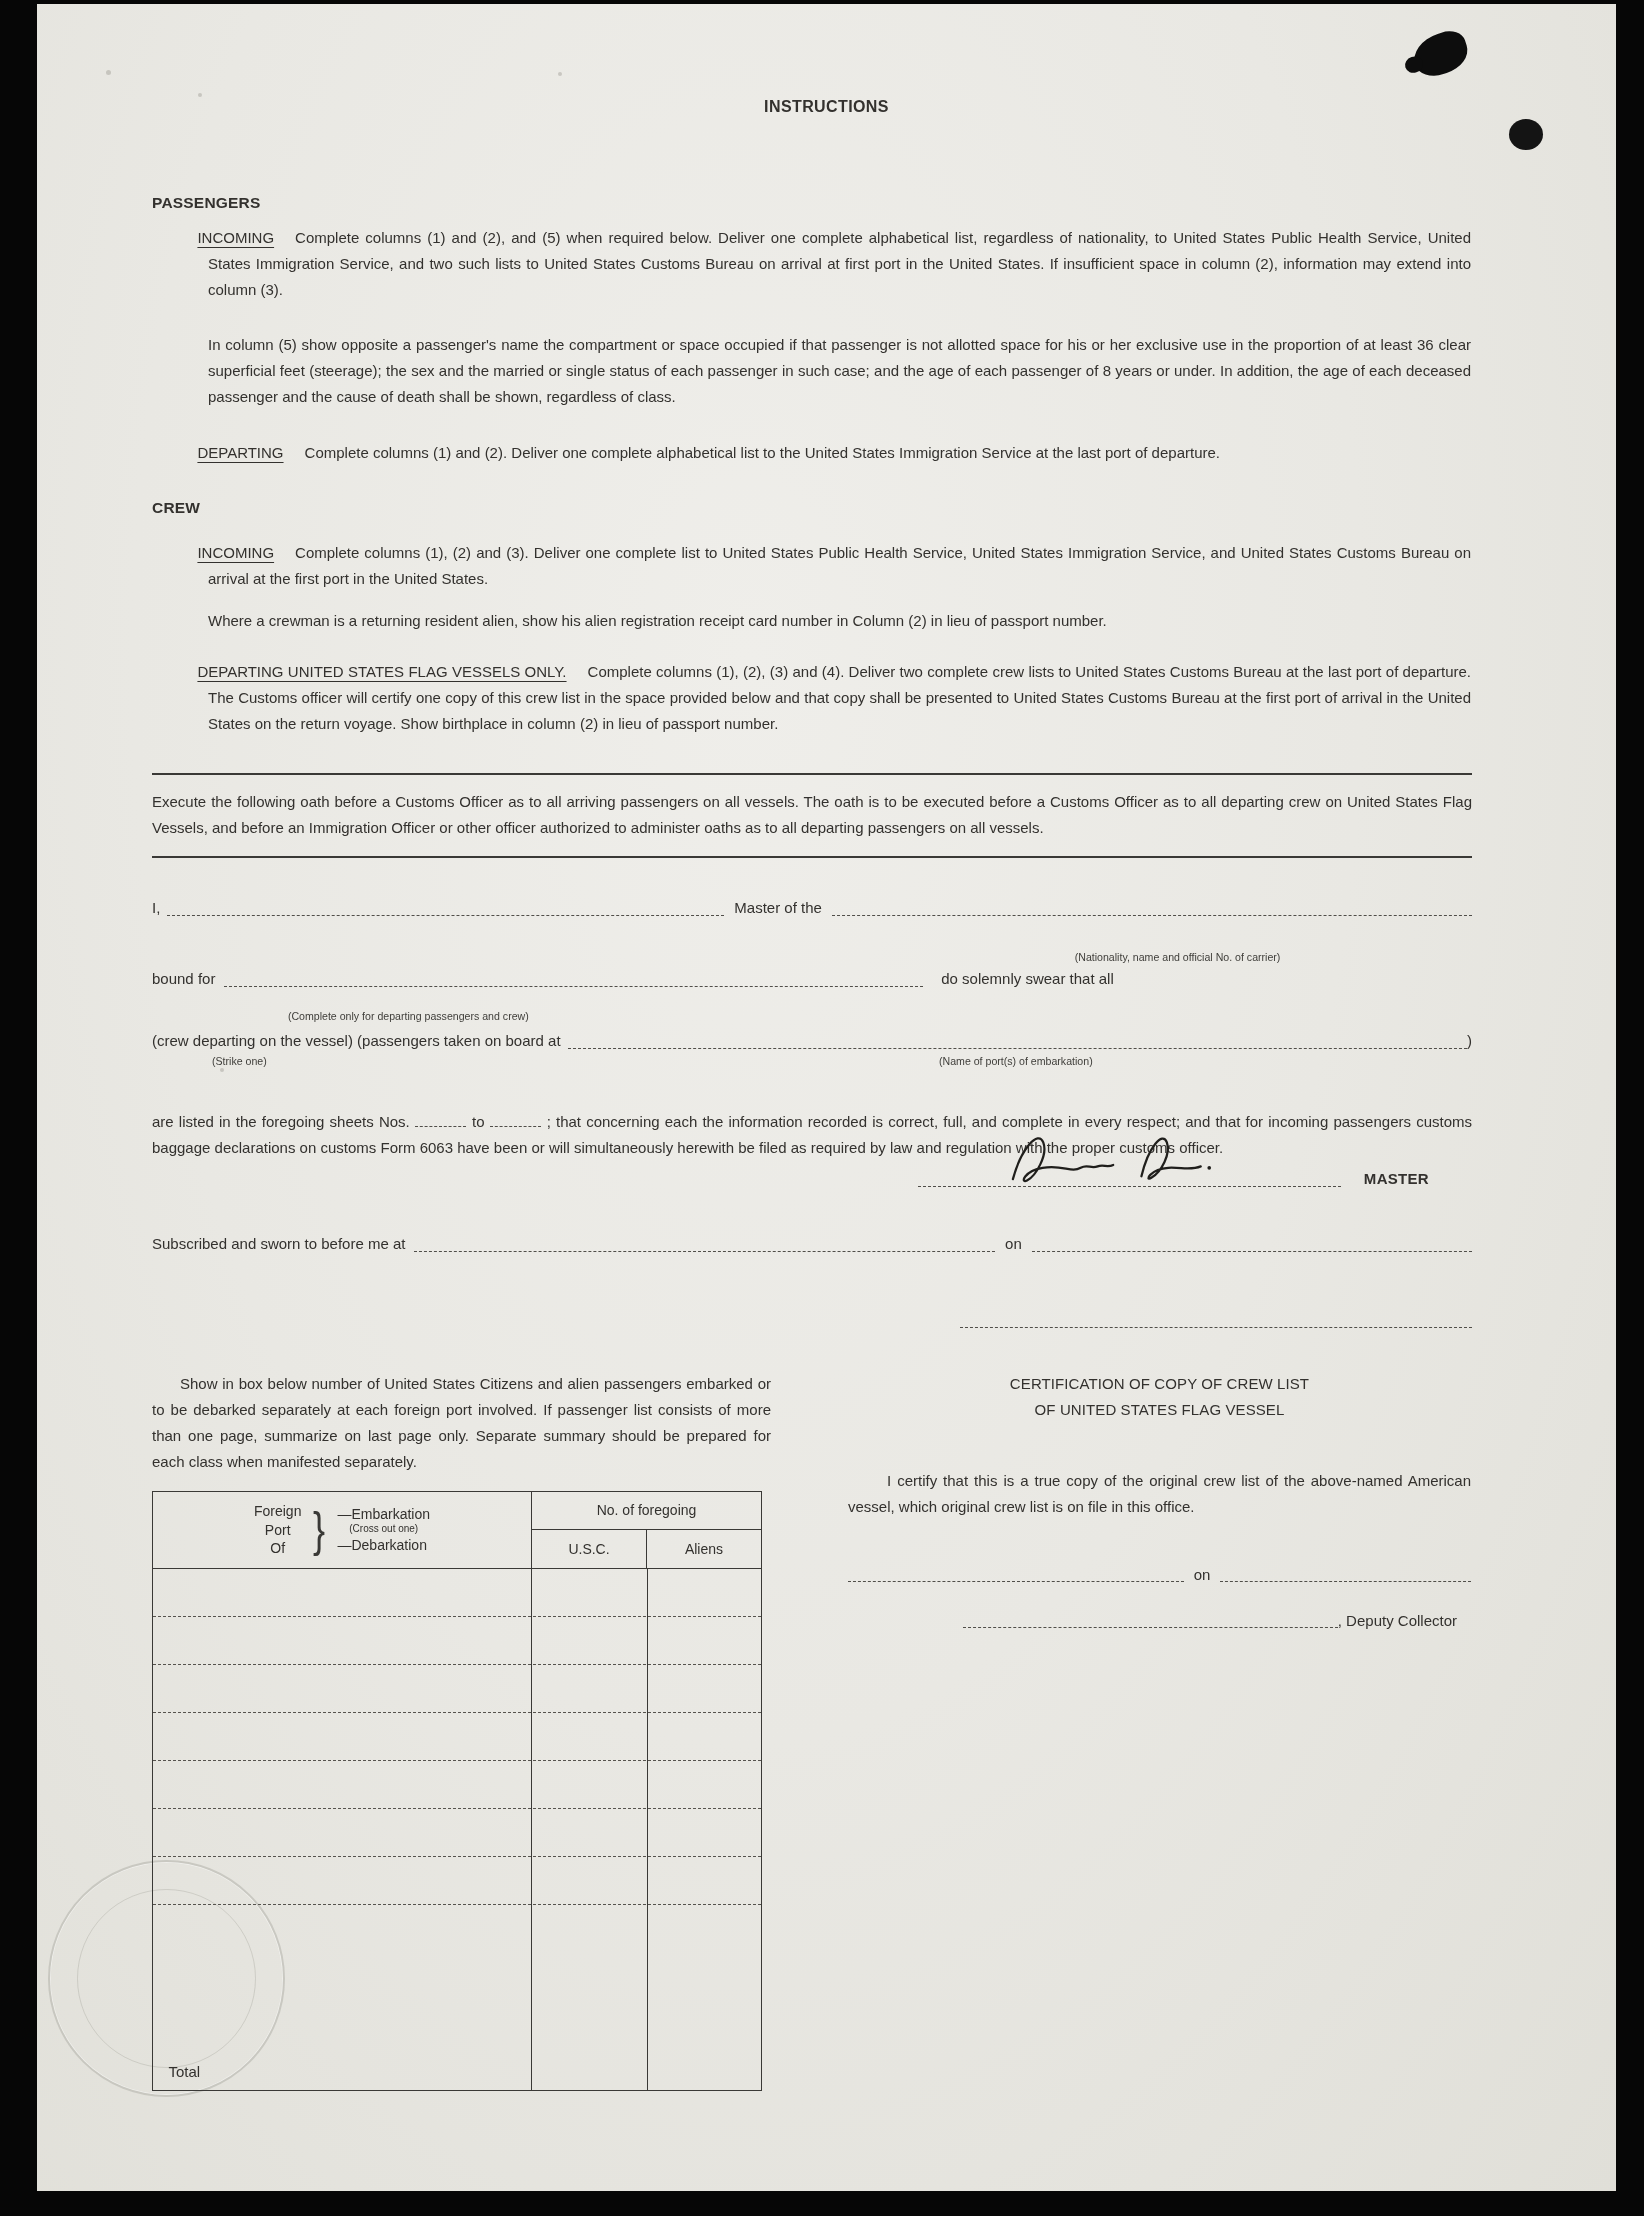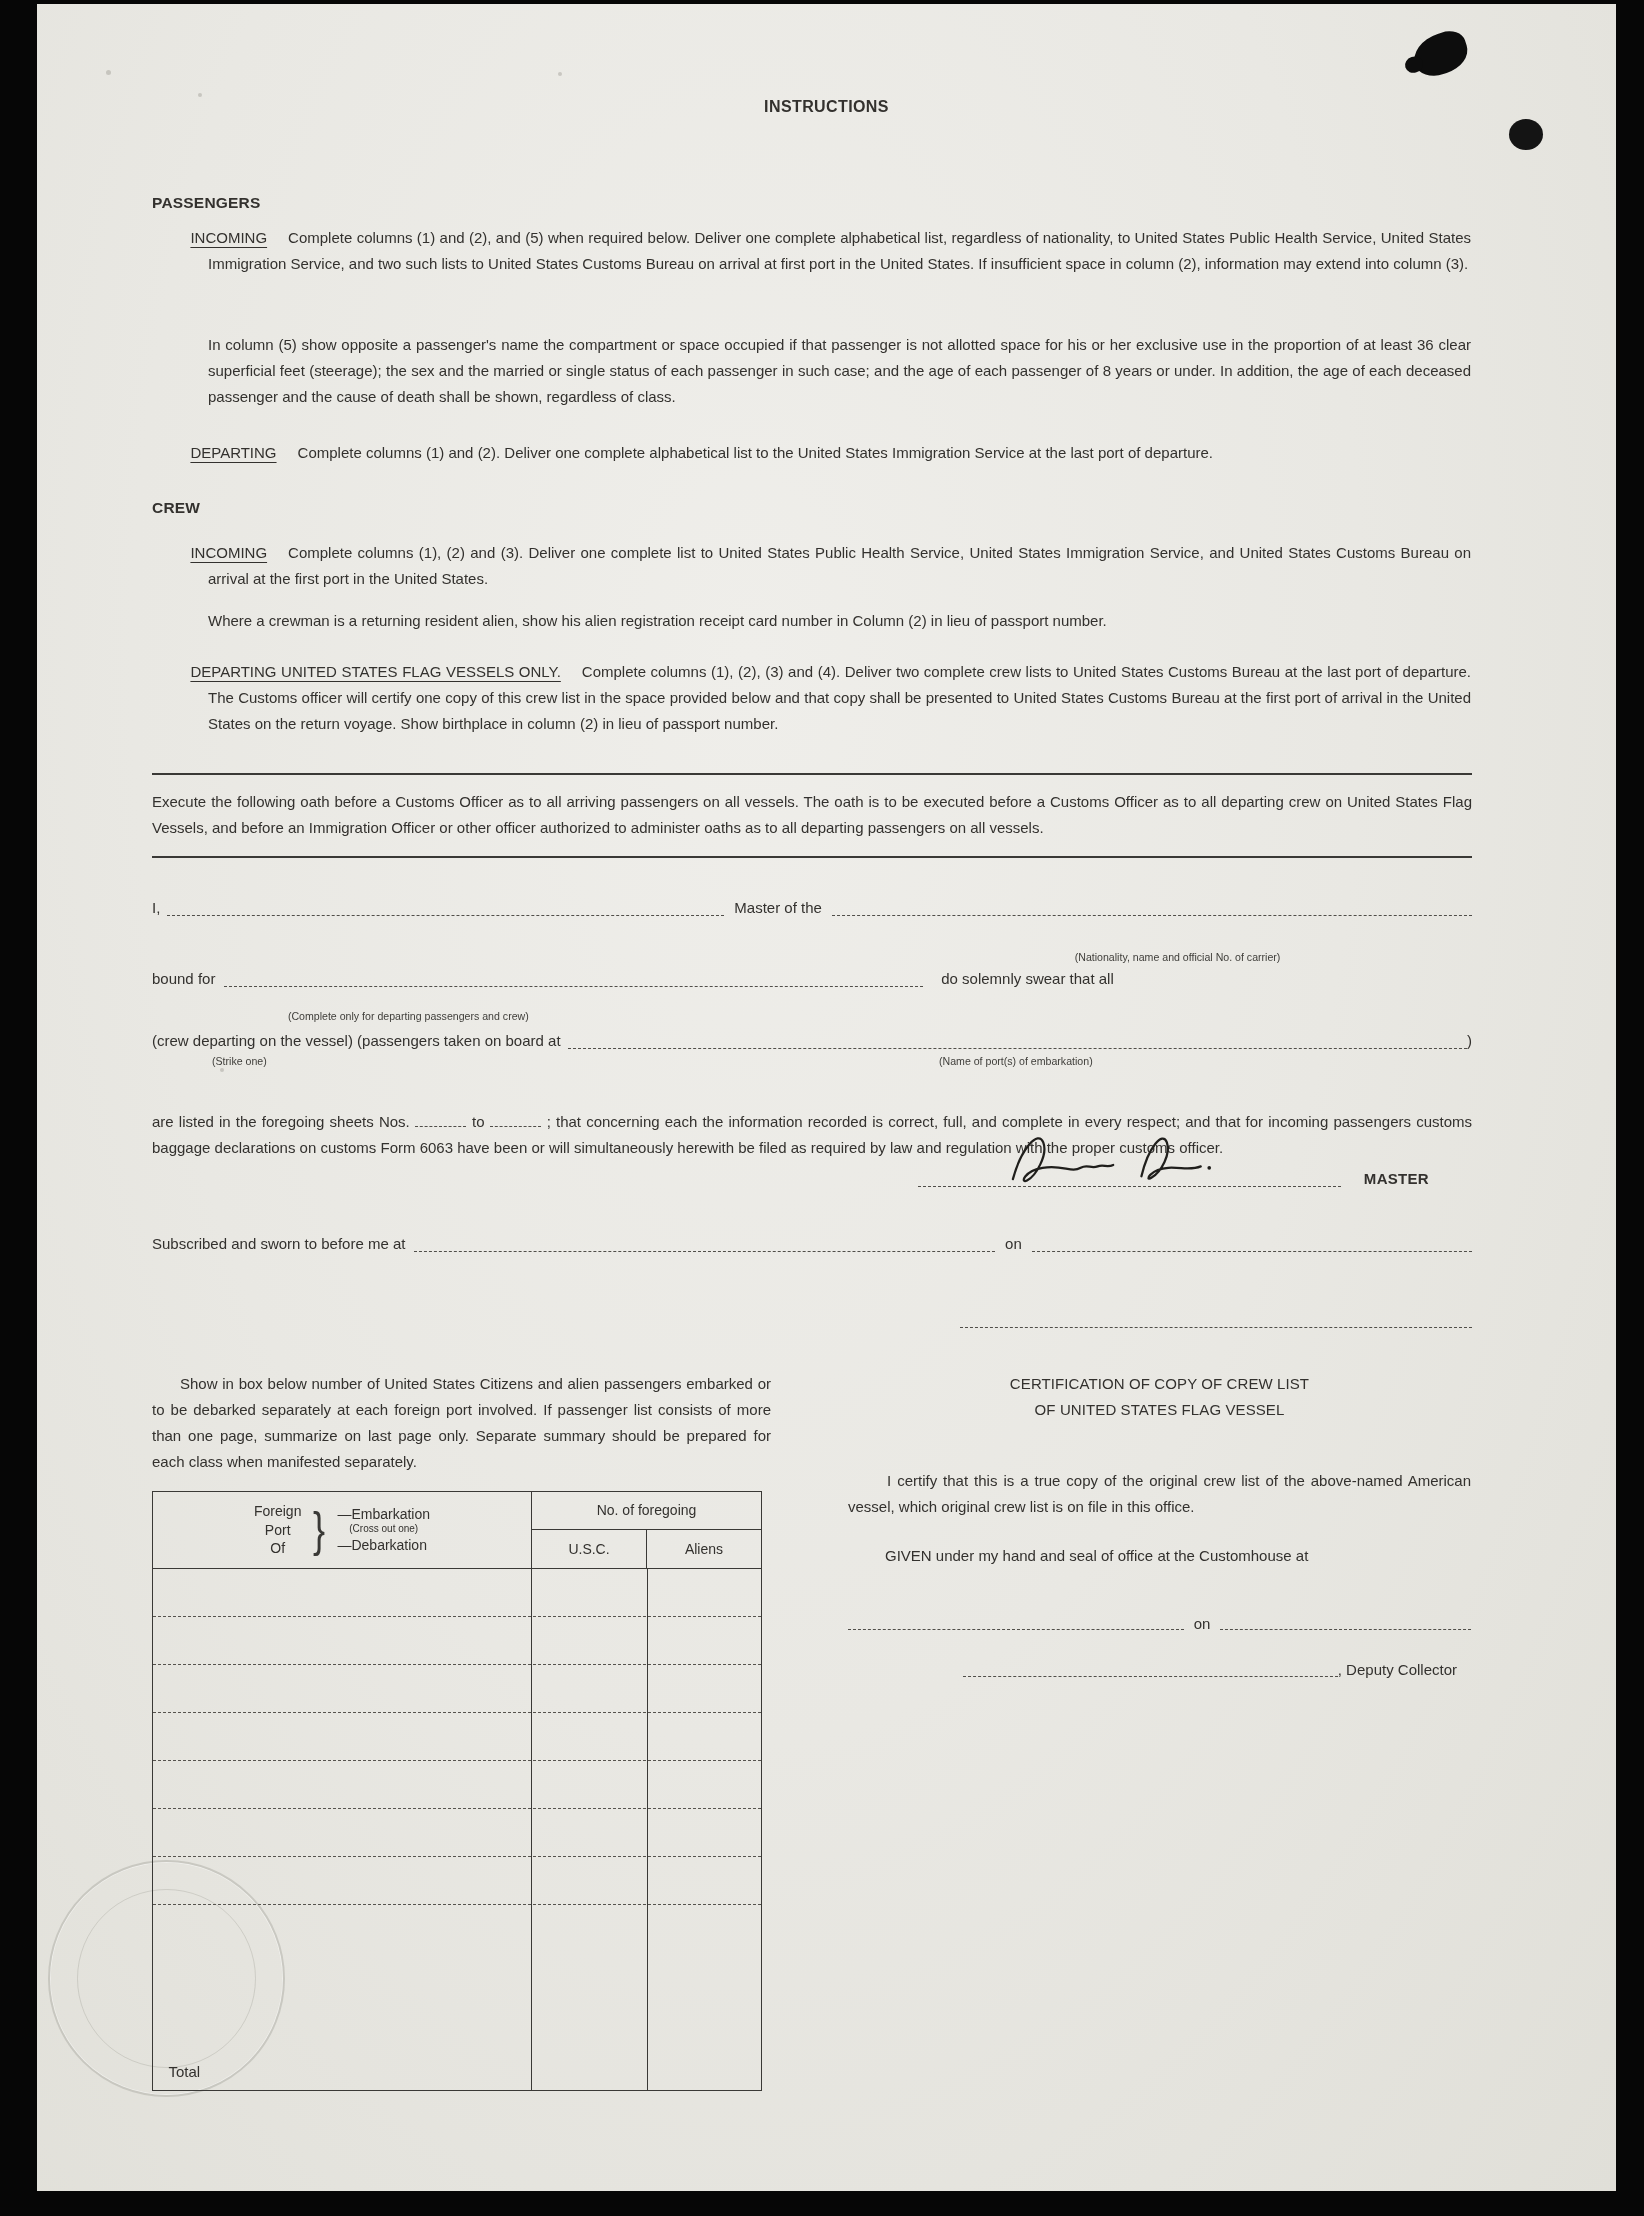--- a/index.html
+++ b/index.html
@@ -18,21 +18,21 @@
   }
   .sec-h{position:absolute;left:115px;font-weight:bold;font-size:15.5px;letter-spacing:0.2px;line-height:26px;}
   .para{
     position:absolute;left:171px;width:1263px;font-size:15px;line-height:26px;
     text-align:justify;text-indent:-17.6px;
   }
   .para.noindent{text-indent:0;}
   .fullpara{
     position:absolute;left:115px;width:1320px;font-size:15px;line-height:26px;text-align:justify;
   }
-  .ulabel{text-decoration:underline;text-underline-offset:3.5px;text-decoration-thickness:1.1px;margin-right:21px;}
+  .ulabel{text-decoration:underline;text-underline-offset:3.5px;text-decoration-thickness:1.1px;margin-right:21px;margin-left:7px;}
   .rule{position:absolute;left:115px;width:1320px;border-top:2.1px solid #3a3936;}
   .row{
     position:absolute;left:115px;width:1320px;height:28px;display:flex;align-items:flex-end;
     font-size:15px;line-height:28px;white-space:nowrap;
   }
   .rlabel{white-space:nowrap;}
   .blank{border-bottom:1.4px dashed #504e49;height:1.4px;margin-bottom:6.4px;}
   .blank-wrap{position:relative;display:flex;align-items:flex-end;}
   .note{position:absolute;font-size:10.6px;line-height:12.7px;color:#3f3e3a;white-space:nowrap;}
   .iblank{display:inline-block;width:51px;height:2.8px;border-bottom:1.4px dashed #504e49;margin:0 5.6px;}
@@ -228,21 +228,20 @@
         <div class="t-row"></div>
         <div class="t-total">Total</div>
       </div>
     </div>
   </div>
 
   <div class="cert-block">
     <div class="cert-title">CERTIFICATION OF COPY OF CREW LIST</div>
     <div class="cert-title">OF UNITED STATES FLAG VESSEL</div>
     <div class="cert-para">I certify that this is a true copy of the original crew list of the above-named American vessel, which original crew list is on file in this office.</div>
-    <div class="cert-given">GIVEN under my hand and seal of office at the Customhouse at</div>
     <div class="cert-row cert-on-row">
       <div class="blank" style="flex:1.34;margin-right:10px;"></div>
       <span class="rlabel">on</span>
       <div class="blank" style="flex:1;margin-left:10px;"></div>
     </div>
     <div class="cert-row cert-deputy-row">
       <div class="blank" style="flex:1;"></div>
       <span class="rlabel">, Deputy Collector</span>
     </div>
   </div>

